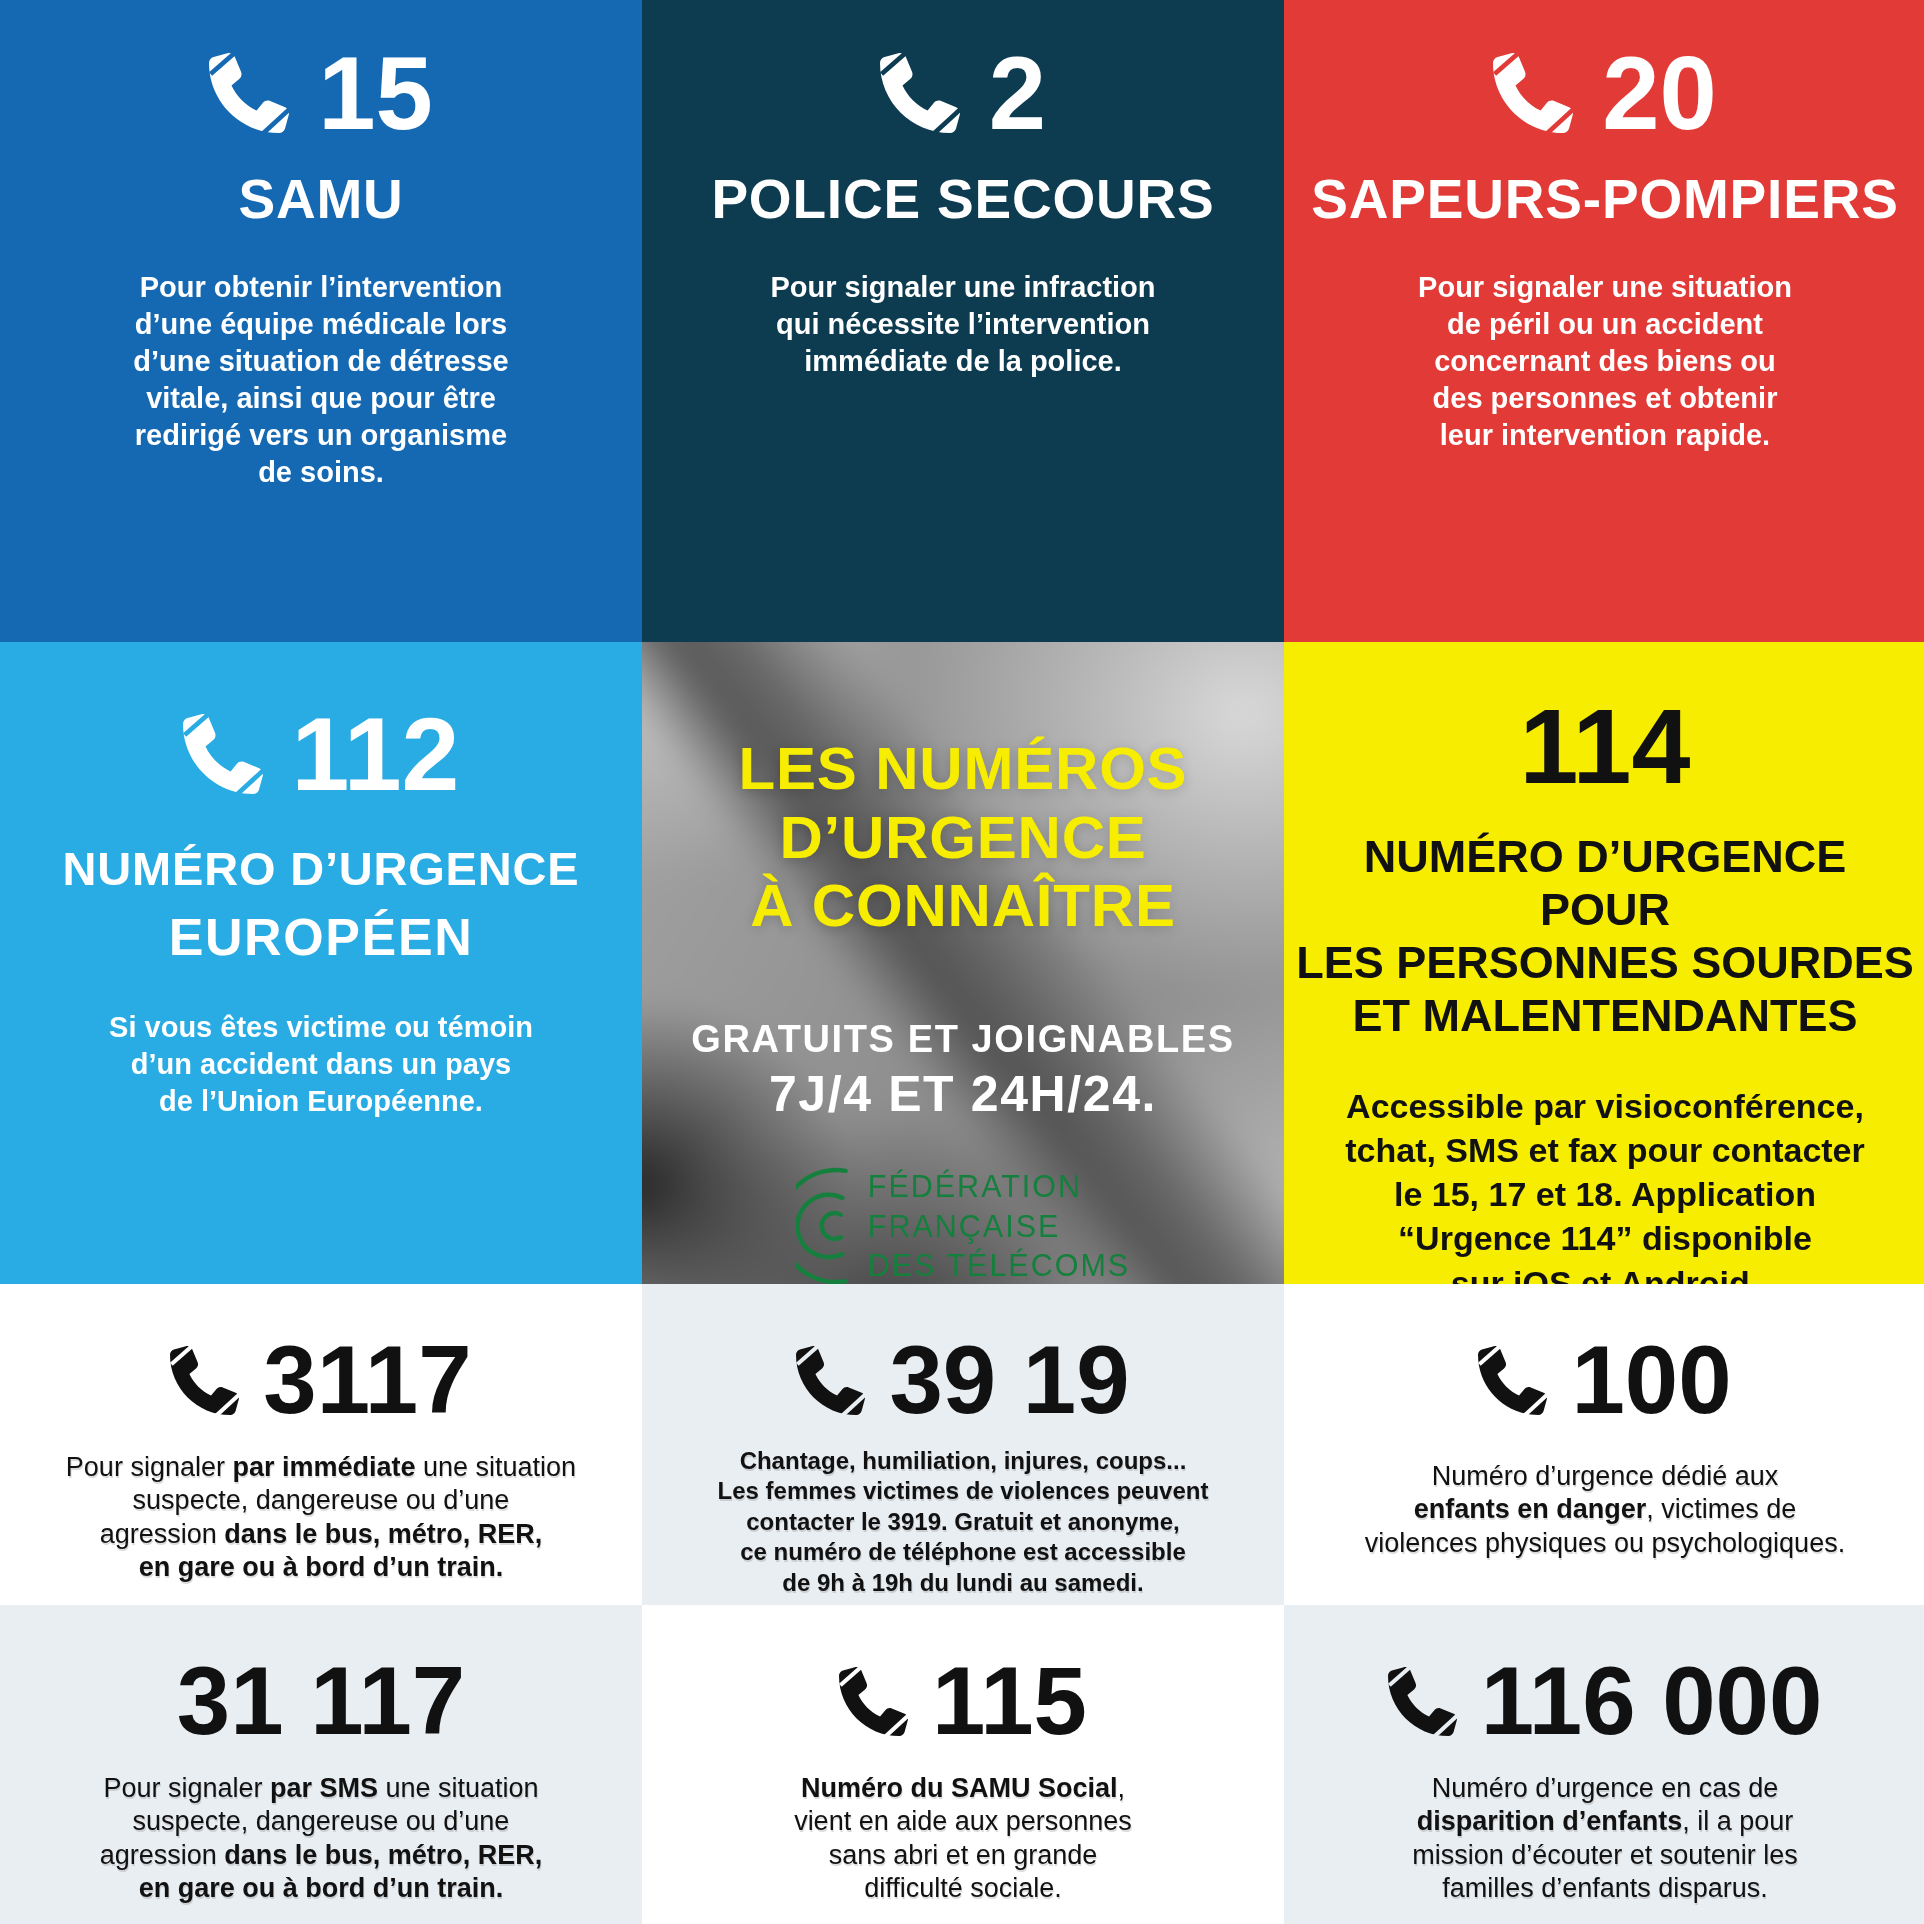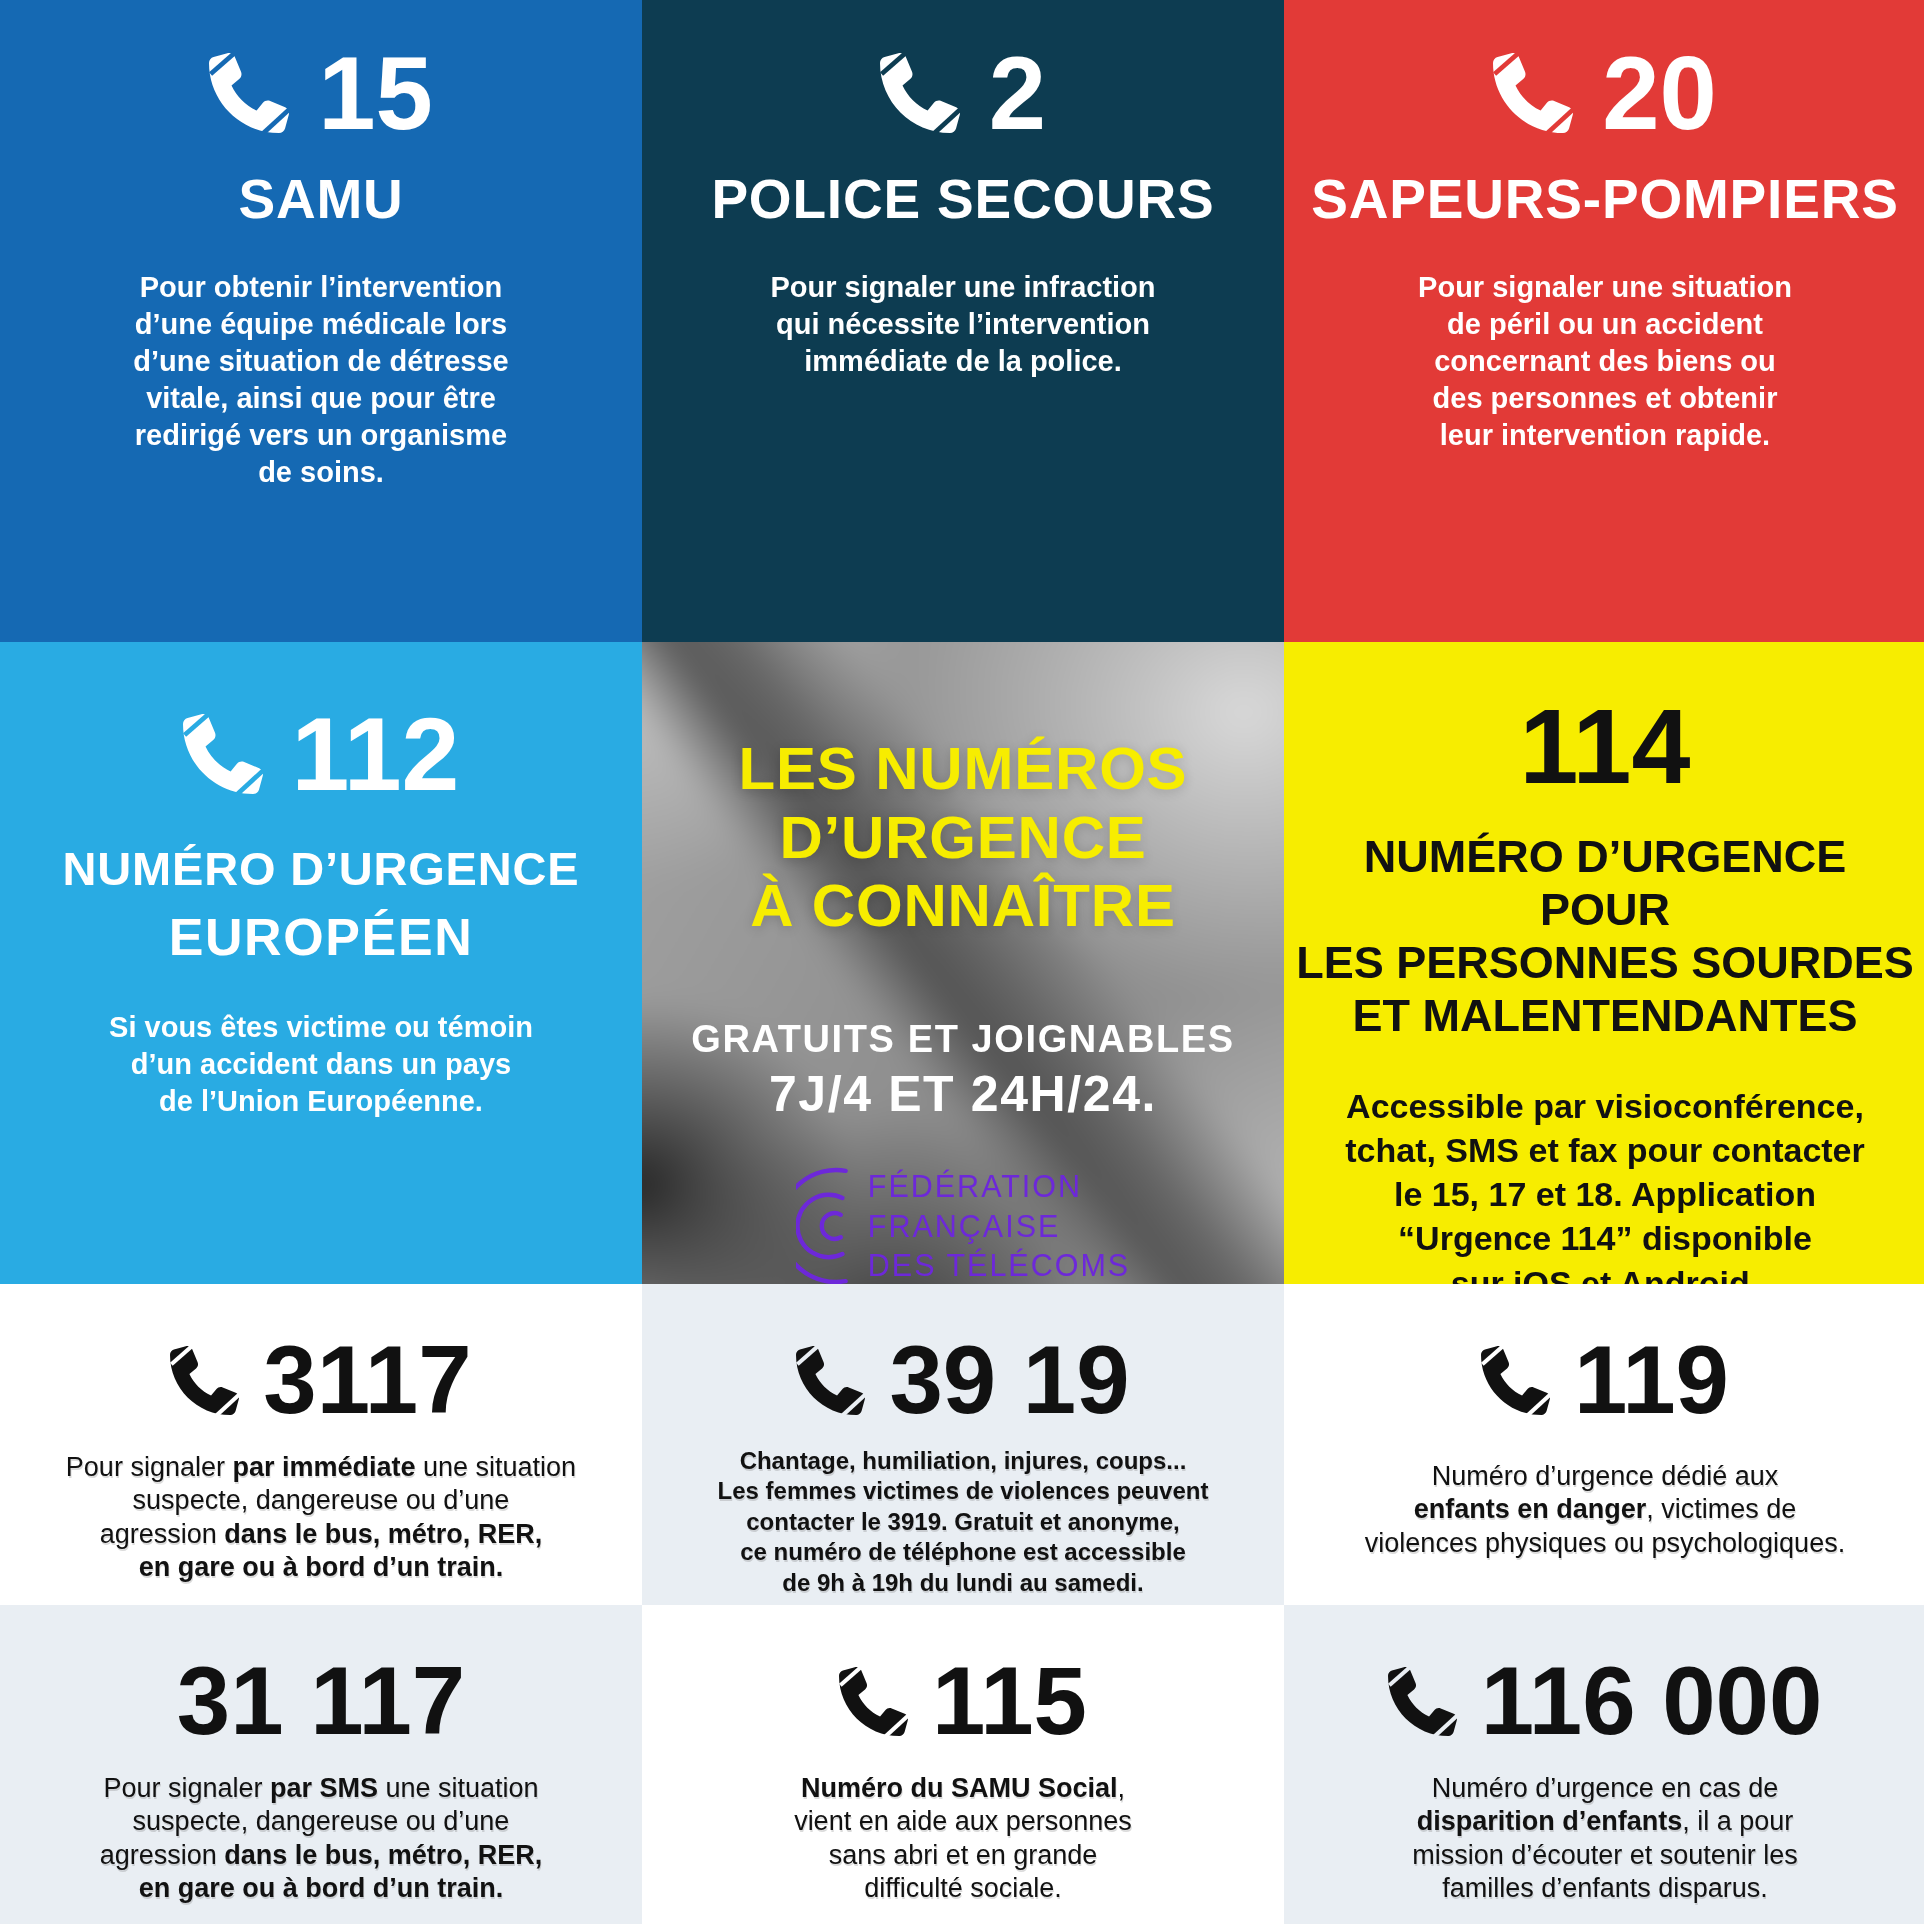--- a/index.html
+++ b/index.html
@@ -70,21 +70,21 @@
       radial-gradient(55% 48% at 100% 86%, #b7b7b7 0%, rgba(183,183,183,0) 75%),
       radial-gradient(60% 52% at 88% 16%, #d9d9d9 0%, rgba(217,217,217,0) 75%),
       radial-gradient(48% 42% at 6% 10%, #c4c4c4 0%, rgba(196,196,196,0) 70%),
       linear-gradient(120deg,#a7a7a7 0%,#8d8d8d 55%,#989898 100%);
     filter:blur(14.4px);
   }
   .c-center > *{position:relative;z-index:1;}
   .c-center .t{color:var(--c-yellow);font-size:60px;font-weight:700;line-height:1.14;letter-spacing:0.8px;text-shadow:0 1.6px 11.2px rgba(0,0,0,.18);}
   .c-center .s1{color:#fff;font-size:38px;font-weight:700;letter-spacing:1.6px;margin-top:37px;}
   .c-center .s2{color:#fff;font-size:50px;font-weight:700;letter-spacing:1.6px;margin-top:4.8px;}
-  .c-center .logo{display:flex;align-items:center;margin-top:43px;color:#6d28d9;}
+  .c-center .logo{display:flex;align-items:center;margin-top:43px;color:#15803d;}
   .c-center .logo svg{display:block;height:120px;width:auto;}
   .c-center .logo-text{text-align:left;font-size:30.5px;font-weight:400;letter-spacing:2px;line-height:1.3;}
 
   
   .c-114{padding-top:51px;}
   .c-114 .num{font-size:106px;}
   .c-114 .heading{font-size:45px;font-weight:700;line-height:1.18;margin:30.5px 0 0;max-width:618px;}
   .c-114 .body{font-size:34px;font-weight:600;line-height:1.3;margin:42px 0 0;max-width:594px;}
 
   
@@ -220,21 +220,21 @@
 
   <section class="cell cell-small c-119 bg-white">
     <div class="numrow">
       <span class="icon">
         <svg viewBox="0 0 512 512" aria-hidden="true">
             <path fill="currentColor" d="M164.9 24.6c-7.7-18.6-28-28.5-47.4-23.2l-88 24C12.1 30.2 0 46 0 64c0 247.4 200.6 448 448 448c18 0 33.8-12.1 38.6-29.5l24-88c5.3-19.4-4.6-39.7-23.2-47.4l-96-40c-16.3-6.8-35.2-2.1-46.3 11.6L304.7 368C234.3 334.7 177.3 277.7 144 207.3L193.3 167c13.7-11.2 18.4-30 11.6-46.3l-40-96z"></path>
             <line x1="10" y1="135" x2="175" y2="-10" stroke="var(--bg)" stroke-width="30"></line>
             <line x1="340" y1="520" x2="520" y2="355" stroke="var(--bg)" stroke-width="30"></line>
           </svg>
       </span>
-      <span class="num">119</span>
+      <span class="num">100</span>
     </div>
     <p class="body">Numéro d’urgence dédié aux<br><strong>enfants en danger</strong>, victimes de<br>violences physiques ou psychologiques.</p>
   </section>
 
   <section class="cell cell-small bg-gray">
     <div class="numrow">
       <span class="num">31 117</span>
     </div>
     <p class="body">Pour signaler <strong>par SMS</strong> une situation<br>suspecte, dangereuse ou d’une<br>agression <strong>dans le bus, métro, RER,</strong><br><strong>en gare ou à bord d’un train.</strong></p>
   </section>

